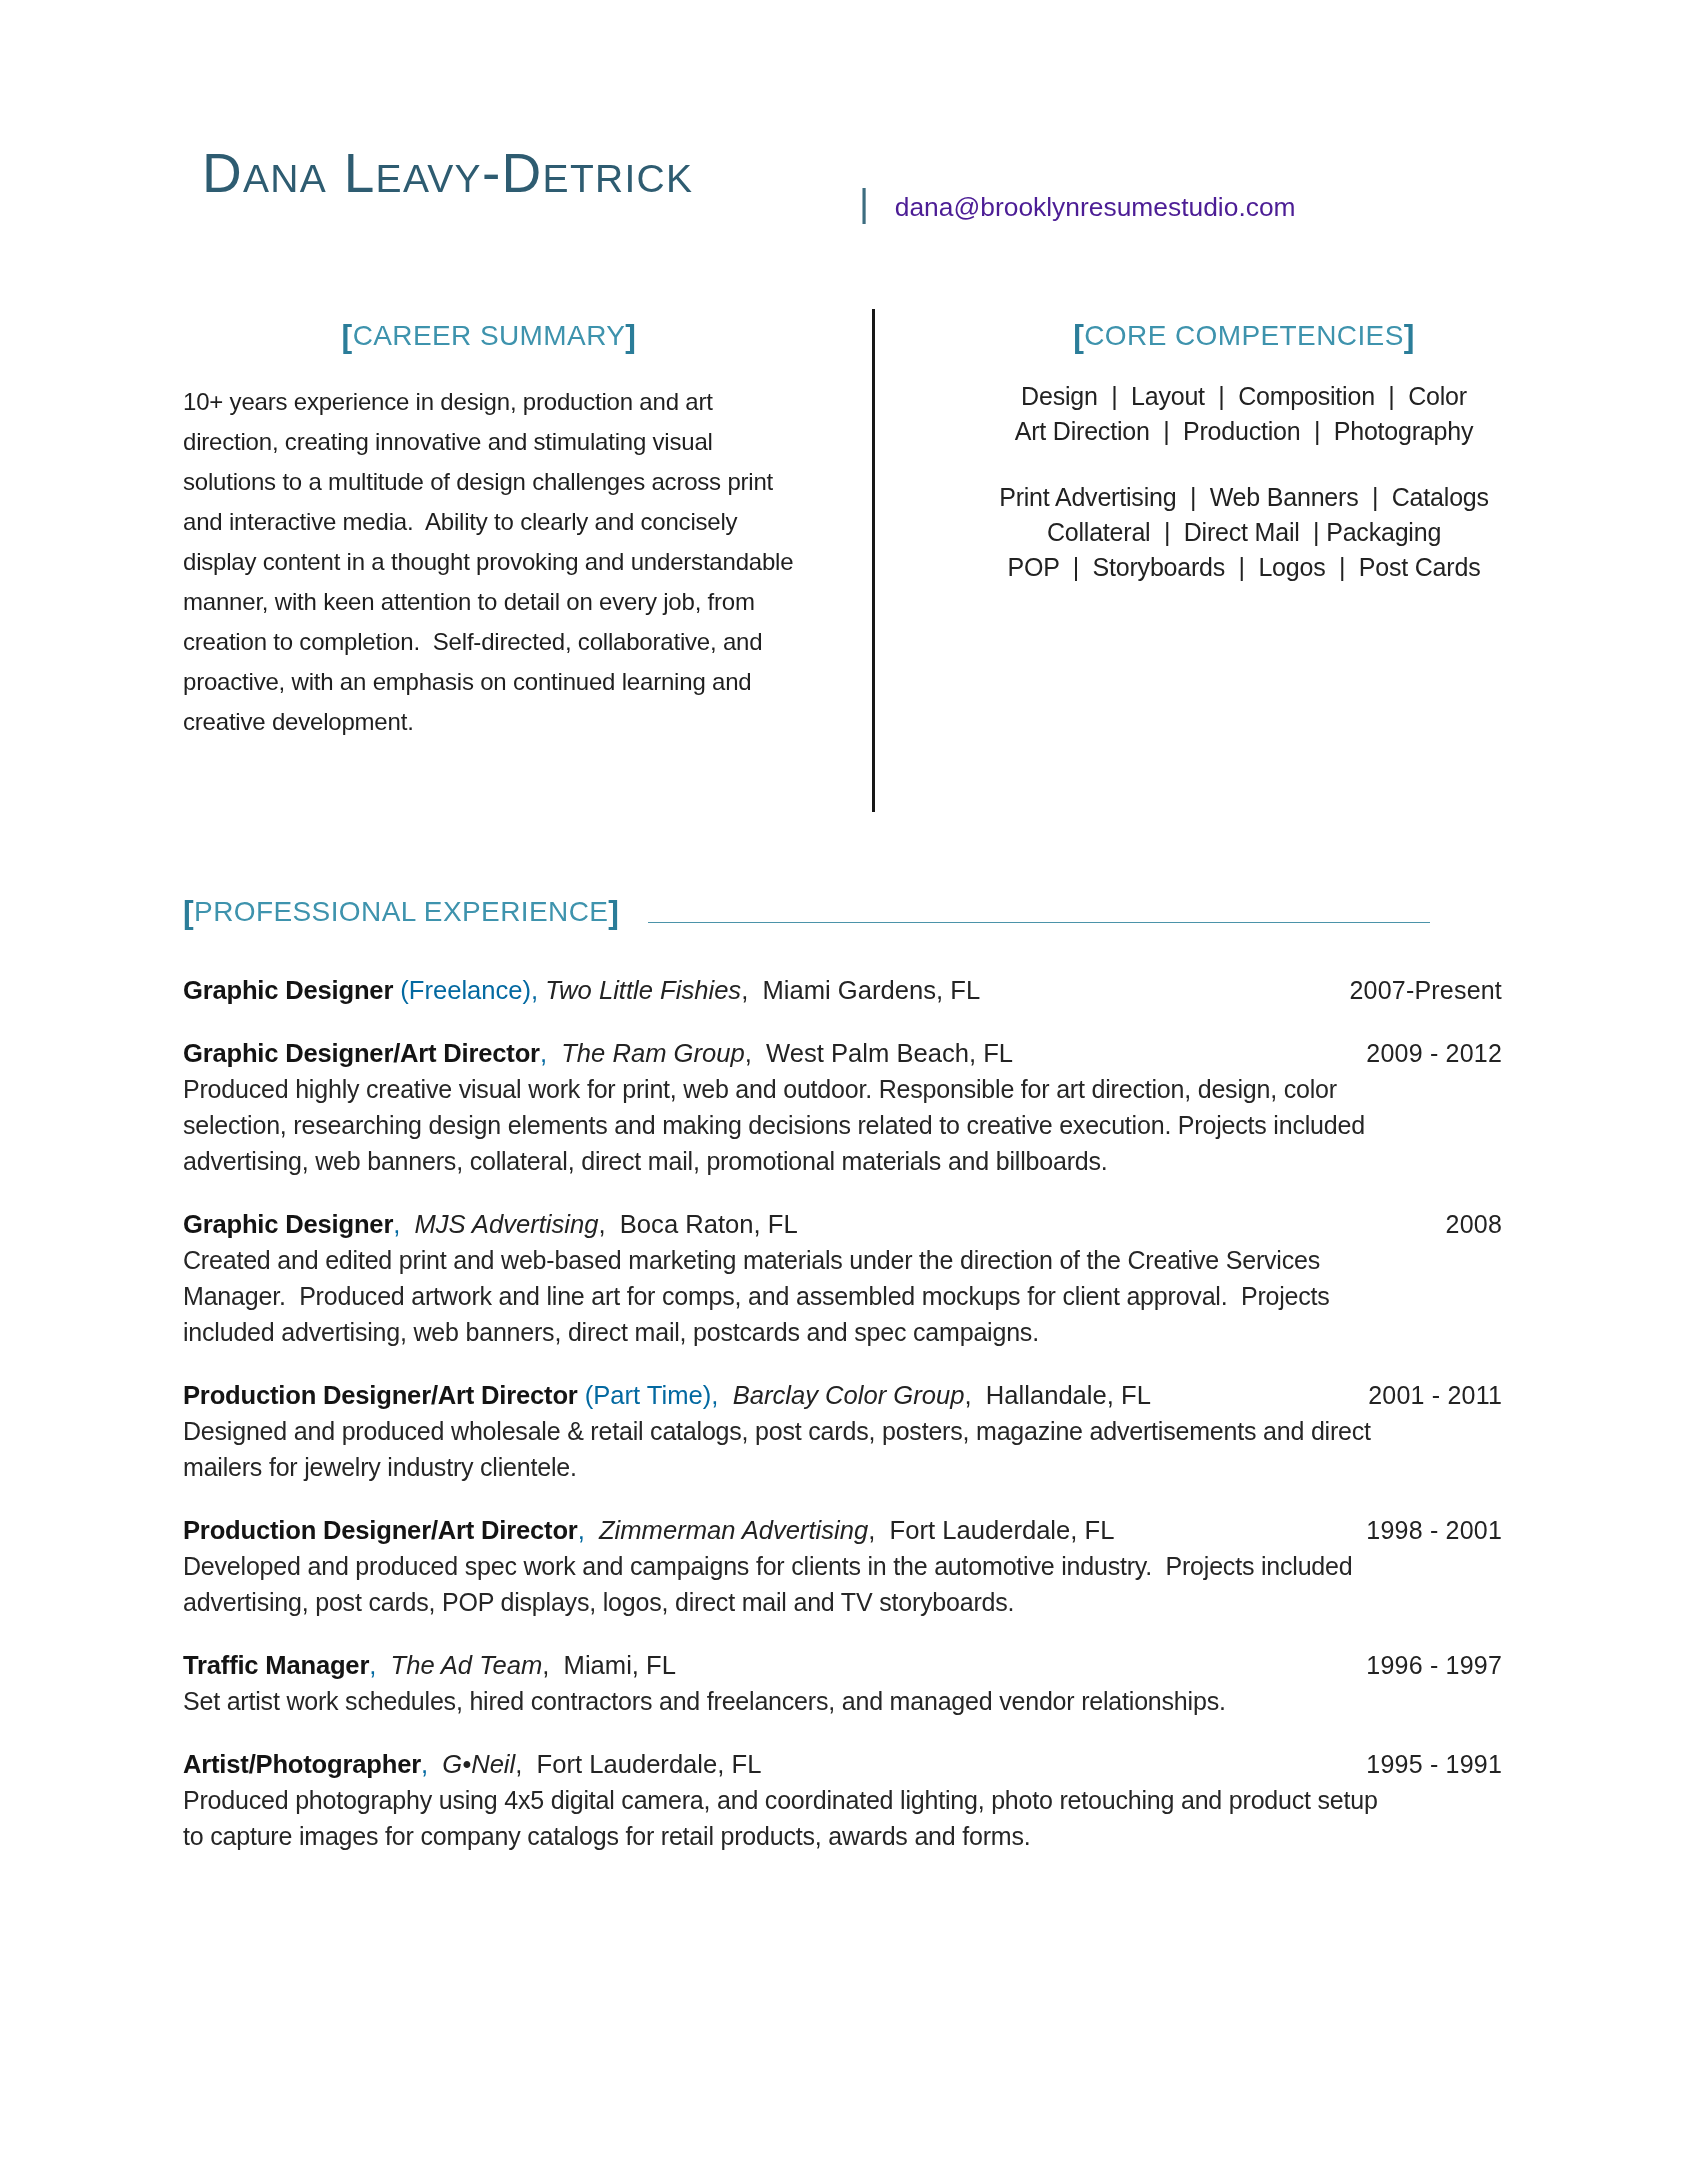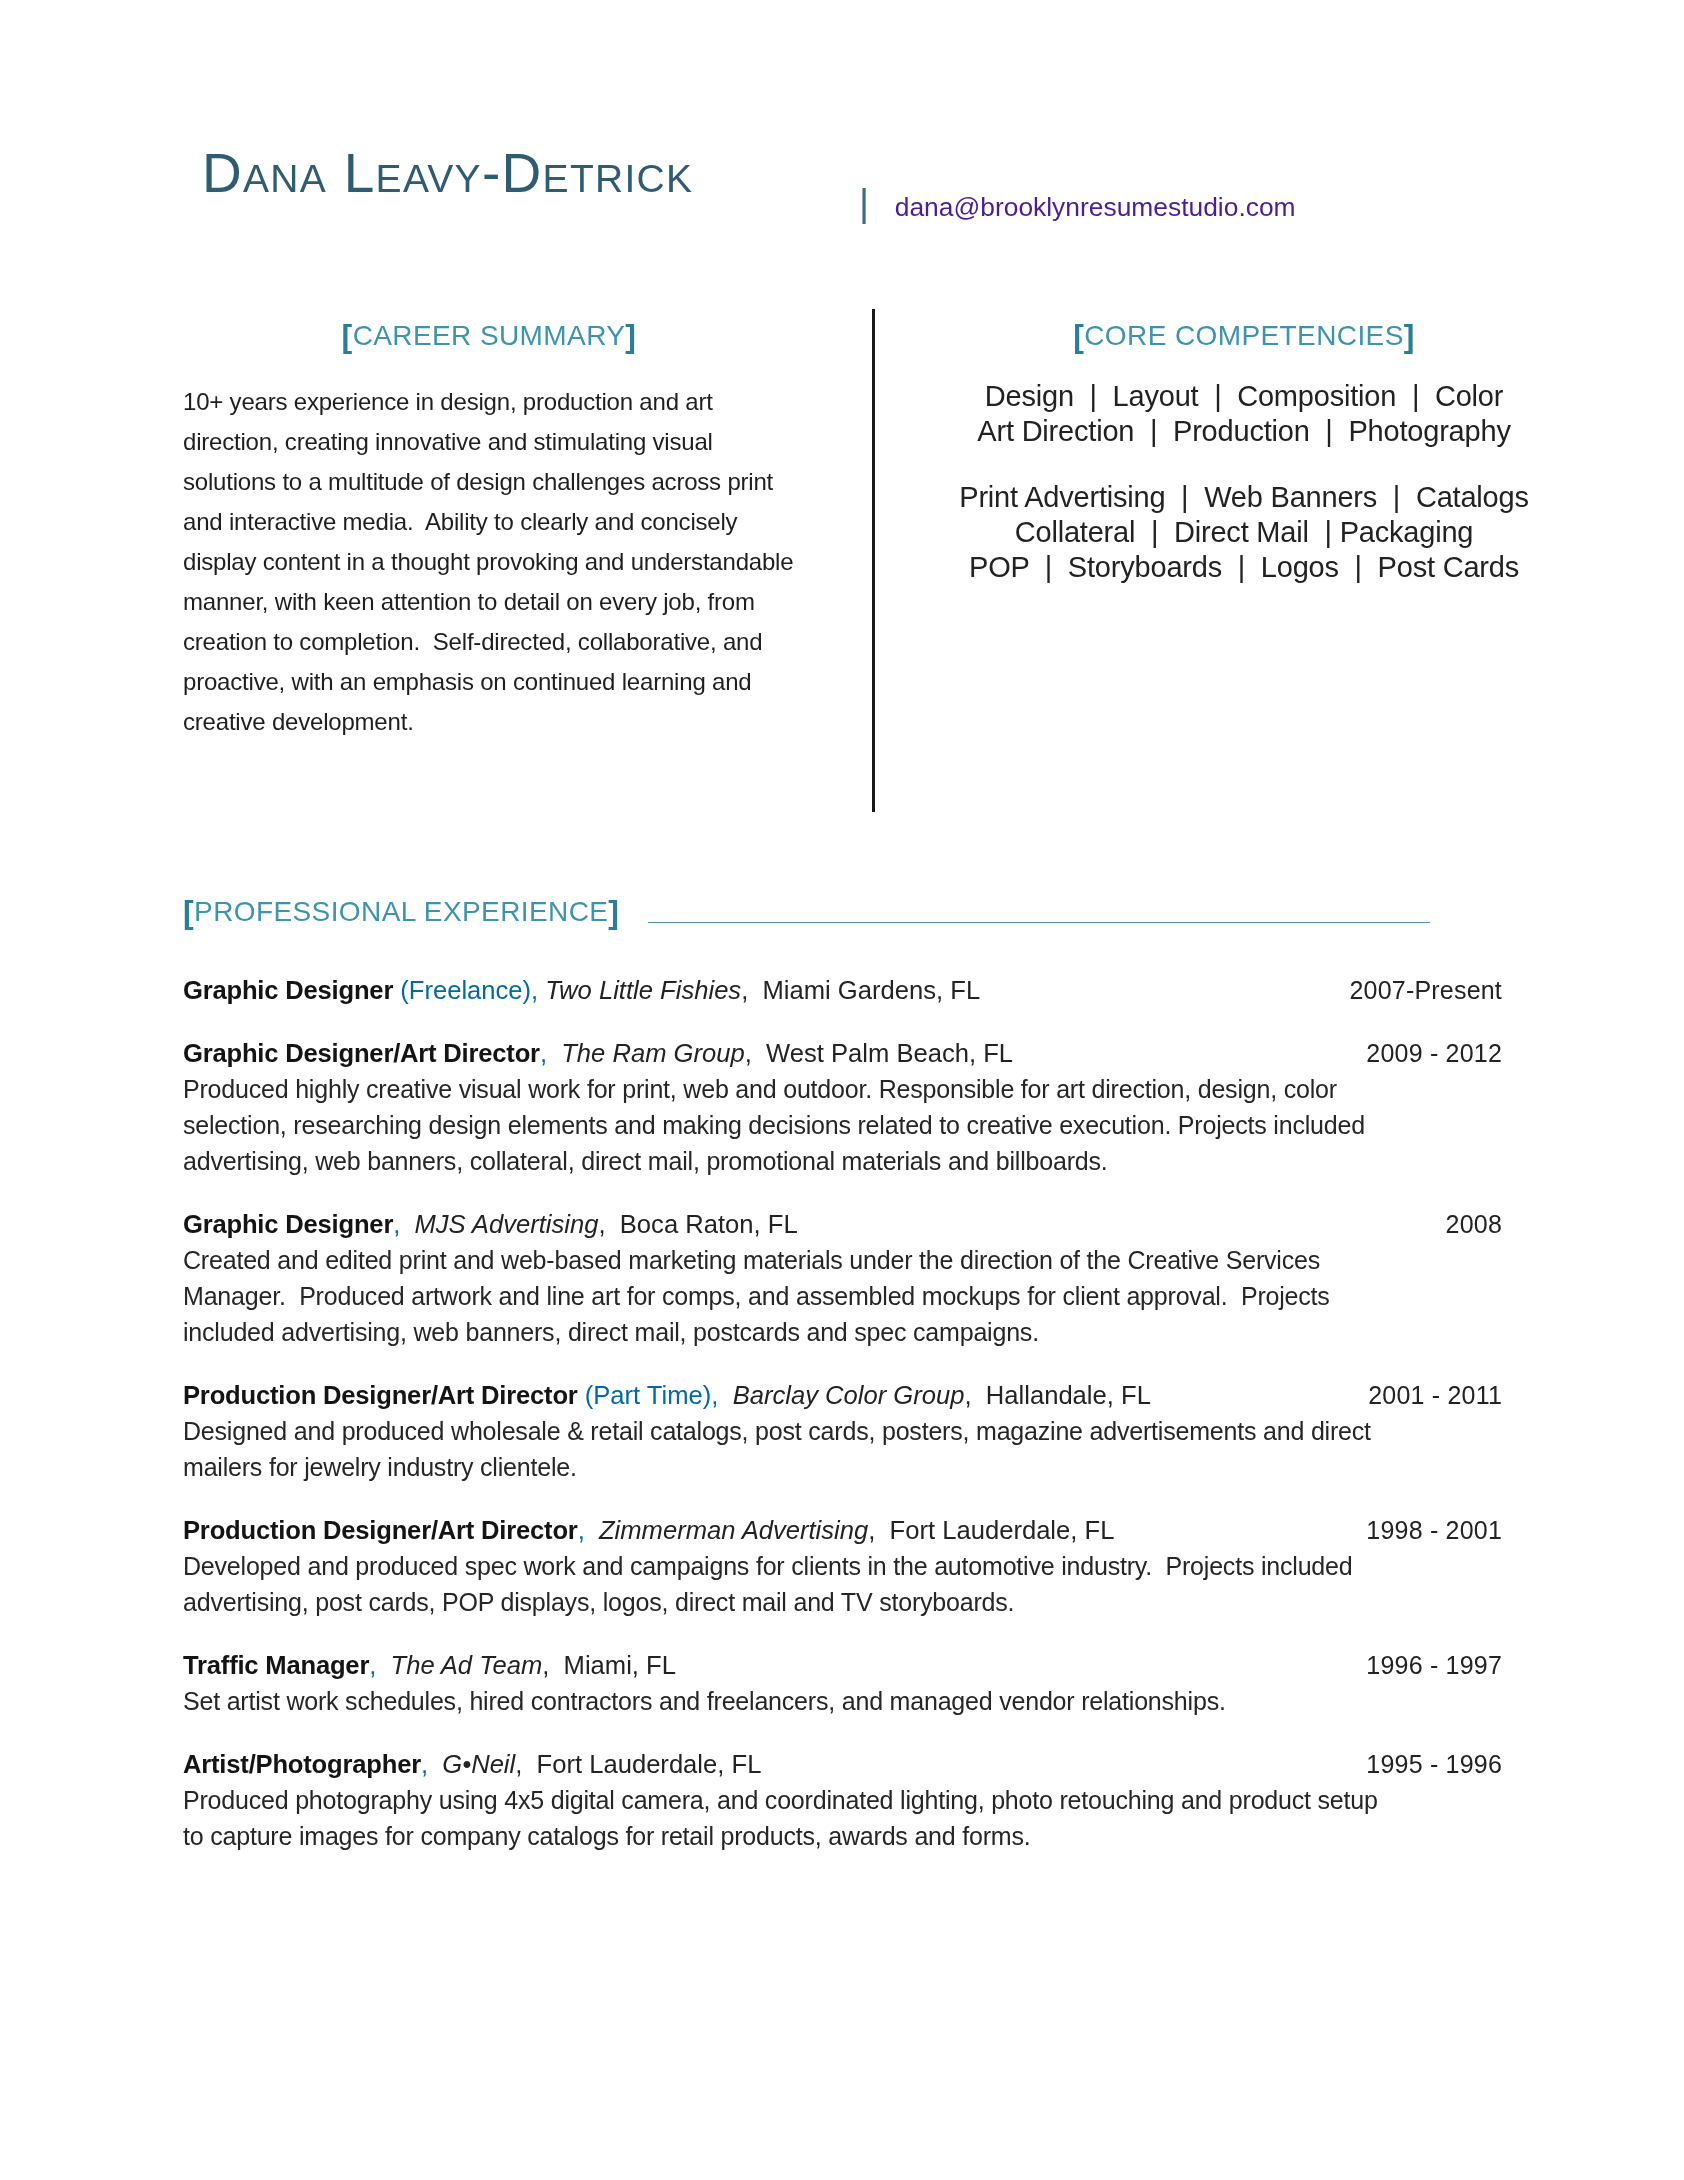--- a/index.html
+++ b/index.html
@@ -56,21 +56,21 @@
     position:absolute; left:933px; top:317px; width:622px;
     text-align:center;
   }
   .col-left .sec-title, .col-right .sec-title{ text-align:center; }
   .summary-body{
     margin-top:29px;
     font-size:24px; line-height:40px;
     letter-spacing:-0.2px; color:#1f1f1f;
   }
   .comp-line{
-    font-size:29px; line-height:35px; color:#222222;
+    font-size:25px; line-height:35px; color:#222222;
     letter-spacing:-0.2px;
   }
   .comp-group-1{ margin-top:25.6px; }
   .comp-group-2{ margin-top:31.5px; }
   .comp-group-3{ margin-top:29px; }
 
   
   .section{
     position:absolute; left:183px; width:1319px;
   }
@@ -220,21 +220,21 @@
         </div>
         <div class="job-desc pre">Set artist work schedules, hired contractors and freelancers, and managed vendor relationships.</div>
       </div>
 
       <div class="job">
         <div class="job-line">
           <span class="jt">Artist/Photographer</span>
             <span class="jq">,  </span>
             <span class="jc">G•Neil</span>
             <span class="jl">,  Fort Lauderdale, FL</span>
-          <span class="jd">1995 - 1996</span>
+          <span class="jd">1995 - 1991</span>
         </div>
         <div class="job-desc pre">Produced photography using 4x5 digital camera, and coordinated lighting, photo retouching and product setup to capture images for company catalogs for retail products, awards and forms.</div>
       </div>
 
     </div>
   </div>
 
   <div class="section edu">
     <div class="edu-line pre">Associate of Arts,  Art Institute of Fort Lauderdale,  Miami, FL</div>
   </div>

